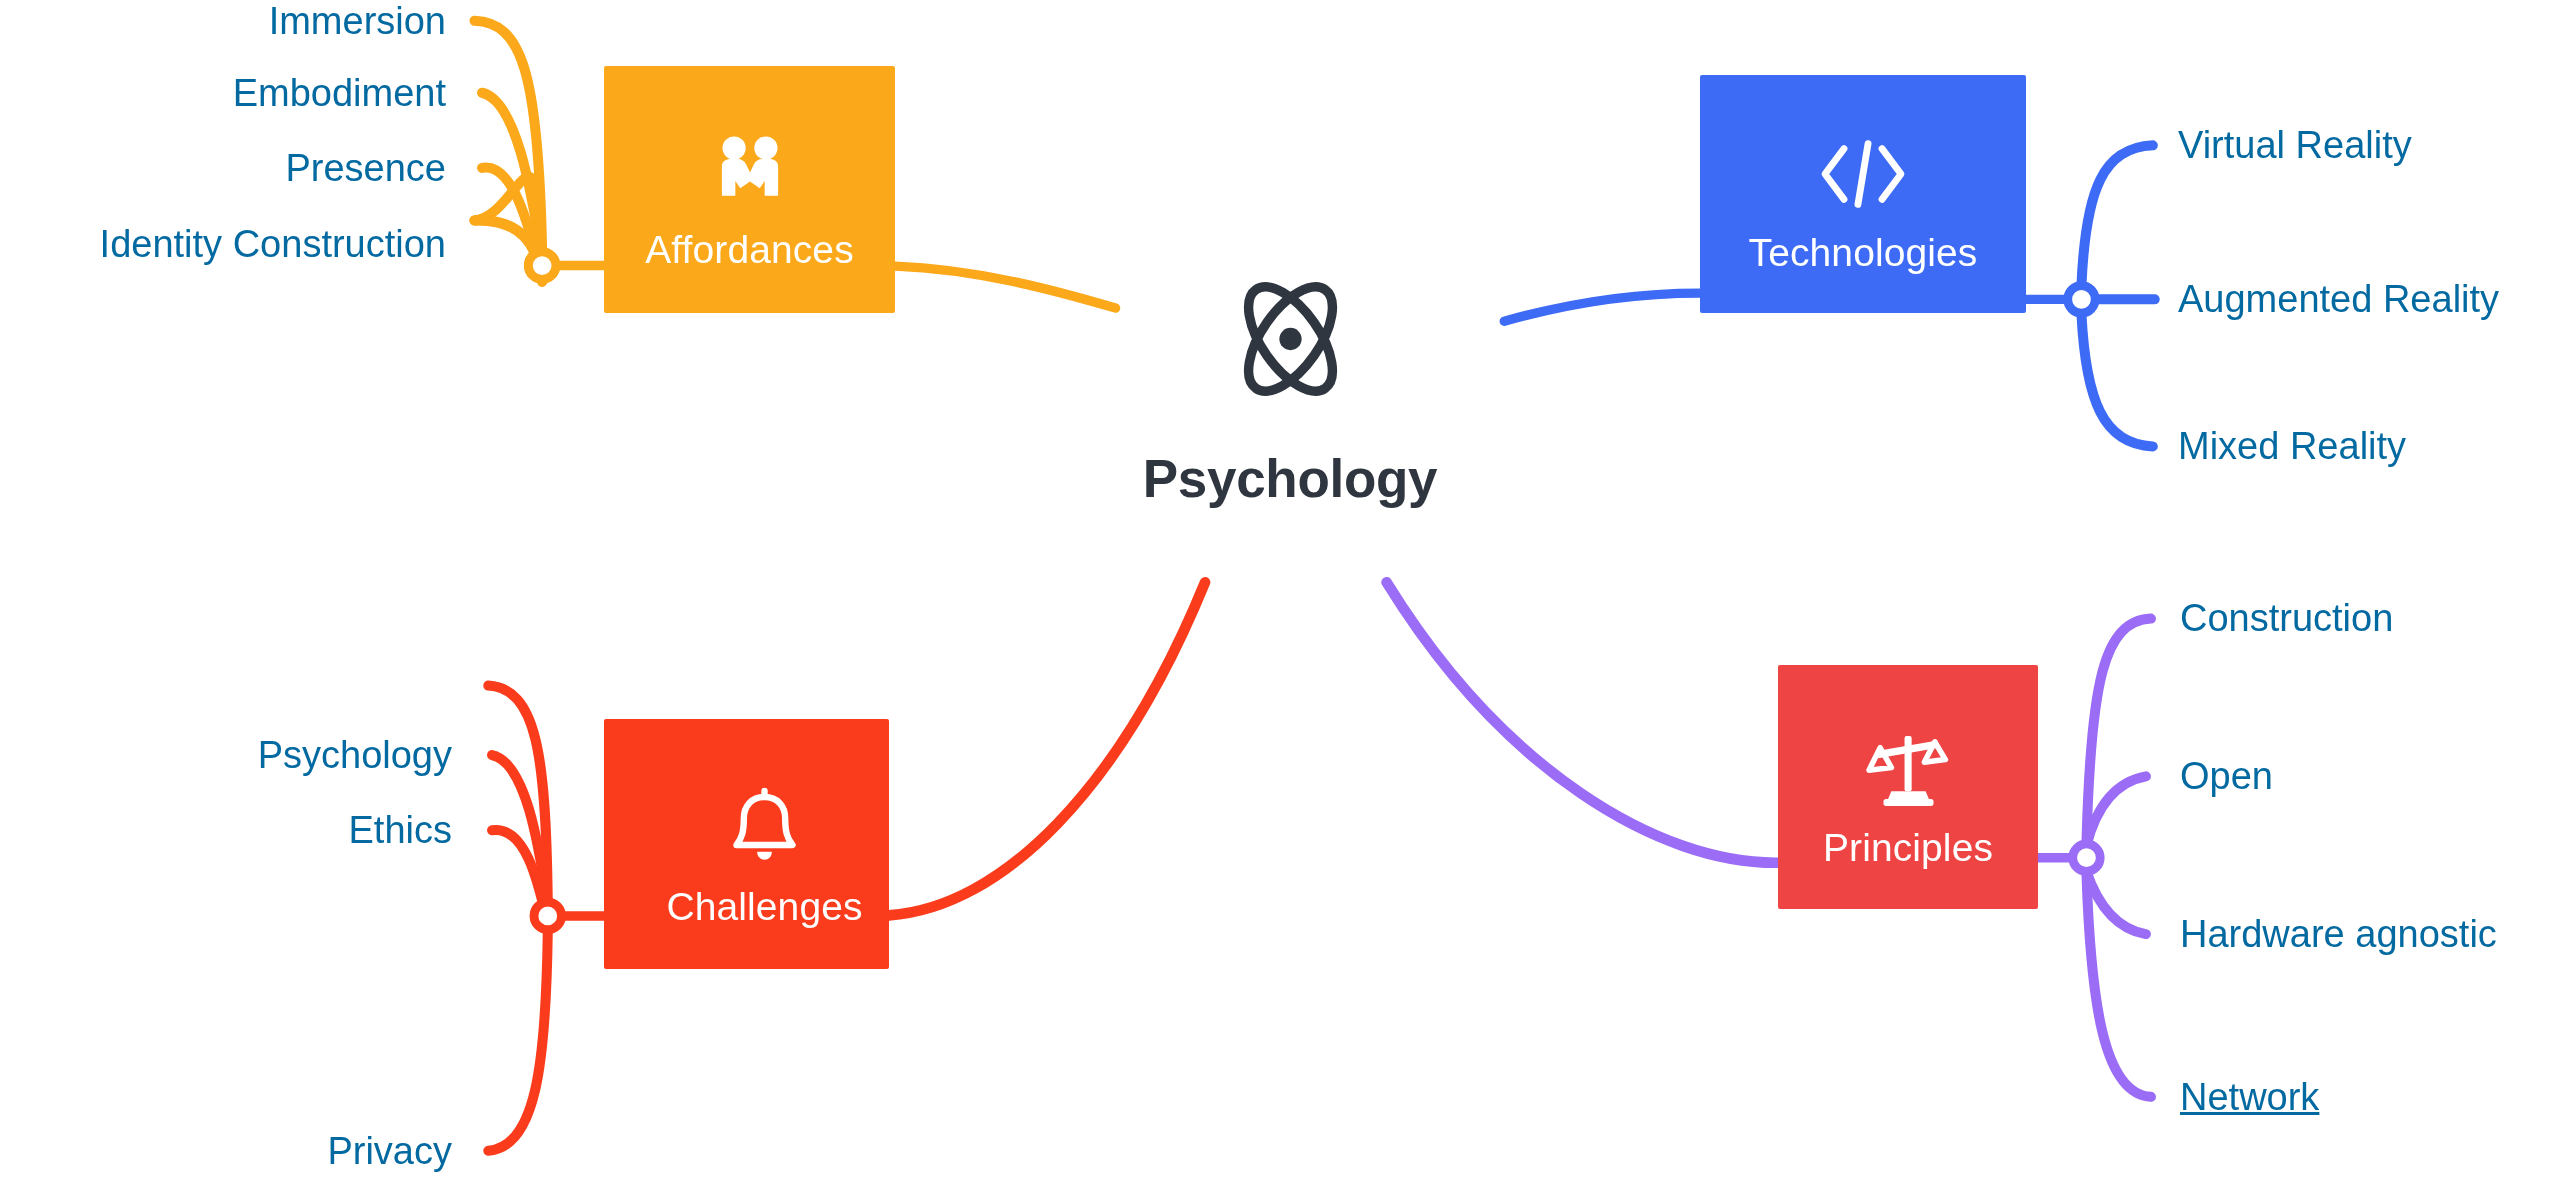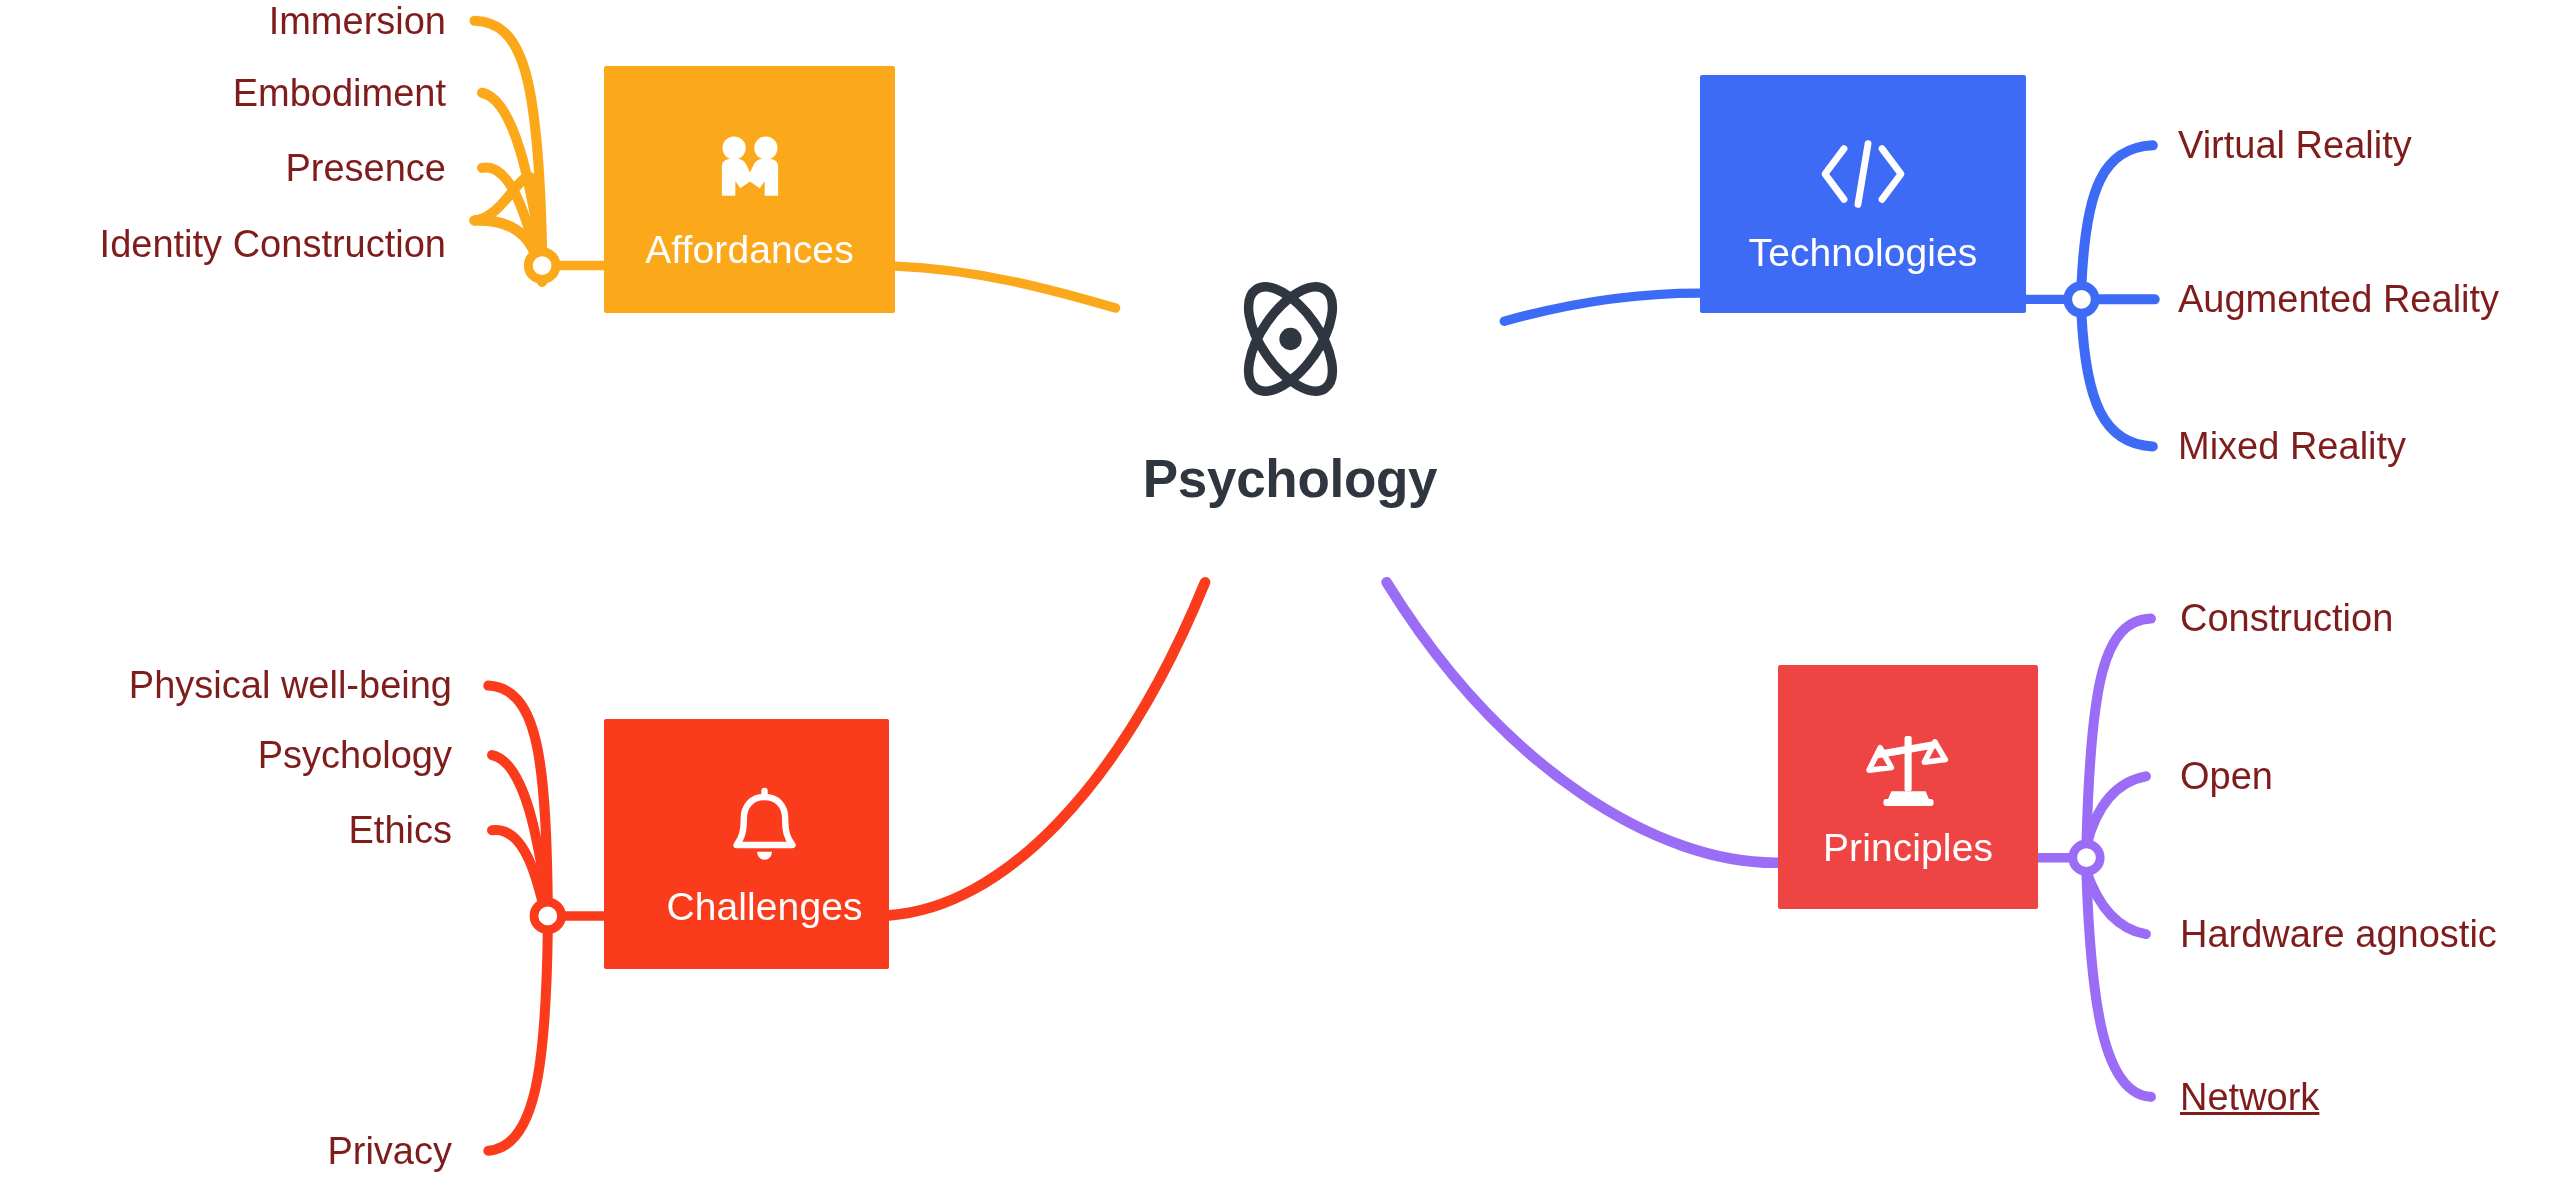--- a/index.html
+++ b/index.html
@@ -97,21 +97,21 @@
     letter-spacing: -0.3px;
     white-space: nowrap;
     font-family: "Liberation Sans", sans-serif;
   }
 
   
   .leaf-label {
     position: absolute;
     font-size: 38px;
     font-weight: 400;
-    color: #7f1d1d;
+    color: #0369a1;
     white-space: nowrap;
     line-height: 1;
     font-family: "Liberation Sans", sans-serif;
   }
   .leaf-left  { text-align: right;  transform: translate(-100%, -50%); }
   .leaf-right { text-align: left;   transform: translate(0, -50%); }
 </style>
 </head>
 <body>
 
@@ -260,21 +260,20 @@
 
   <div class="leaf-label leaf-left" style="left:446px; top:20.7px;">Immersion</div>
   <div class="leaf-label leaf-left" style="left:446px; top:93px;">Embodiment</div>
   <div class="leaf-label leaf-left" style="left:446px; top:168px;">Presence</div>
   <div class="leaf-label leaf-left" style="left:446px; top:244px;">Identity Construction</div>
 
   <div class="leaf-label leaf-right" style="left:2178px; top:145px;text-align:right;">Virtual Reality</div>
   <div class="leaf-label leaf-right" style="left:2178px; top:299px;">Augmented Reality</div>
   <div class="leaf-label leaf-right" style="left:2178px; top:446px;">Mixed Reality</div>
 
-  <div class="leaf-label leaf-left" style="left:452px; top:685px;">Physical well-being</div>
   <div class="leaf-label leaf-left" style="left:452px; top:755px;">Psychology</div>
   <div class="leaf-label leaf-left" style="left:452px; top:830px;">Ethics</div>
   <div class="leaf-label leaf-left" style="left:452px; top:1151px;">Privacy</div>
 
   <div class="leaf-label leaf-right" style="left:2180px; top:618px;">Construction</div>
   <div class="leaf-label leaf-right" style="left:2180px; top:776px;">Open</div>
   <div class="leaf-label leaf-right" style="left:2180px; top:934px;">Hardware agnostic</div>
   <div class="leaf-label leaf-right" style="left:2180px; top:1097px;text-decoration:underline;">Network</div>
 
 </div>

